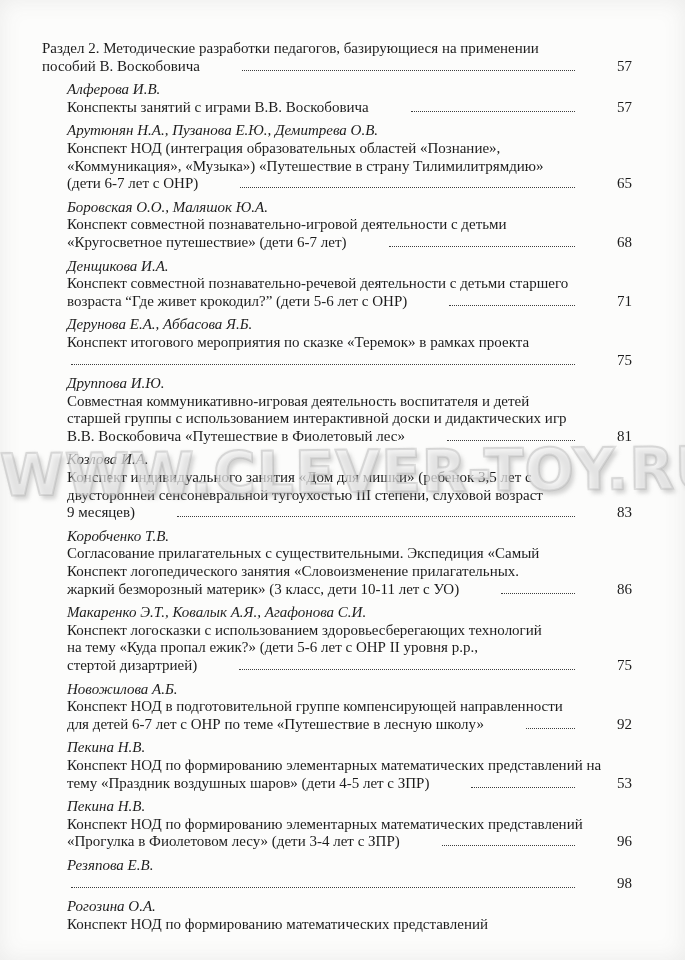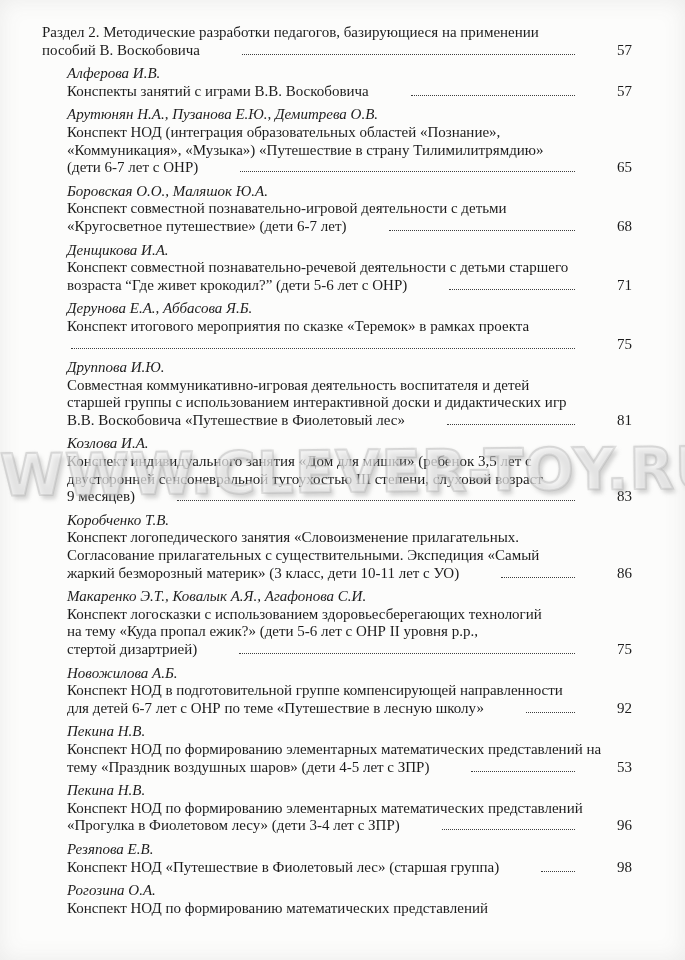--- a/index.html
+++ b/index.html
@@ -17,21 +17,21 @@
     color: #1c1c1c;
     box-shadow: inset 0 0 22px rgba(90,90,90,0.10);
   }
   .toc {
     position: absolute;
     top: 24px;
     left: 42px;
     width: 590px;
   }
   .entry { margin-top: 6px; }
-  .entry.section { margin-top: 0; }
+  .entry.section { margin-top: 16px; }
   .entry.item { padding-left: 25px; }
   .authors,
   .line,
   .tail-row {
     font-size: 15px;
     line-height: 17.6px;
     white-space: nowrap;
   }
   .authors { font-style: italic; }
   .tail-row {
@@ -139,22 +139,22 @@
     <div class="line">Конспект индивидуального занятия «Дом для мишки» (ребенок 3,5 лет с</div>
         <div class="line">двусторонней сенсоневральной тугоухостью III степени, слуховой возраст</div>
         <div class="tail-row">
       <span class="tail">9 месяцев)</span>
       <span class="leader"></span>
       <span class="pagenum">83</span>
     </div>
   </div>
       <div class="entry item">
     <div class="authors">Коробченко Т.В.</div>
-    <div class="line">Конспект логопедического занятия «Словоизменение прилагательных.</div>
-        <div class="line">Согласование прилагательных с существительными. Экспедиция «Самый</div>
+    <div class="line">Согласование прилагательных с существительными. Экспедиция «Самый</div>
+        <div class="line">Конспект логопедического занятия «Словоизменение прилагательных.</div>
         <div class="tail-row">
       <span class="tail">жаркий безморозный материк» (3 класс, дети 10-11 лет с УО)</span>
       <span class="leader"></span>
       <span class="pagenum">86</span>
     </div>
   </div>
       <div class="entry item">
     <div class="authors">Макаренко Э.Т., Ковалык А.Я., Агафонова С.И.</div>
     <div class="line">Конспект логосказки с использованием здоровьесберегающих технологий</div>
         <div class="line">на тему «Куда пропал ежик?» (дети 5-6 лет с ОНР II уровня р.р.,</div>
@@ -187,21 +187,20 @@
     <div class="line">Конспект НОД по формированию элементарных математических представлений</div>
         <div class="tail-row">
       <span class="tail">«Прогулка в Фиолетовом лесу» (дети 3-4 лет с ЗПР)</span>
       <span class="leader"></span>
       <span class="pagenum">96</span>
     </div>
   </div>
       <div class="entry item">
     <div class="authors">Резяпова Е.В.</div>
     <div class="tail-row">
-      <span class="tail">Конспект НОД «Путешествие в Фиолетовый лес» (старшая группа)</span>
       <span class="leader"></span>
       <span class="pagenum">98</span>
     </div>
   </div>
       <div class="entry item">
     <div class="authors">Рогозина О.А.</div>
     <div class="line">Конспект НОД по формированию математических представлений</div>
   </div>
     </div>
   <div class="watermark">WWW.CLEVER-TOY.RU</div>

